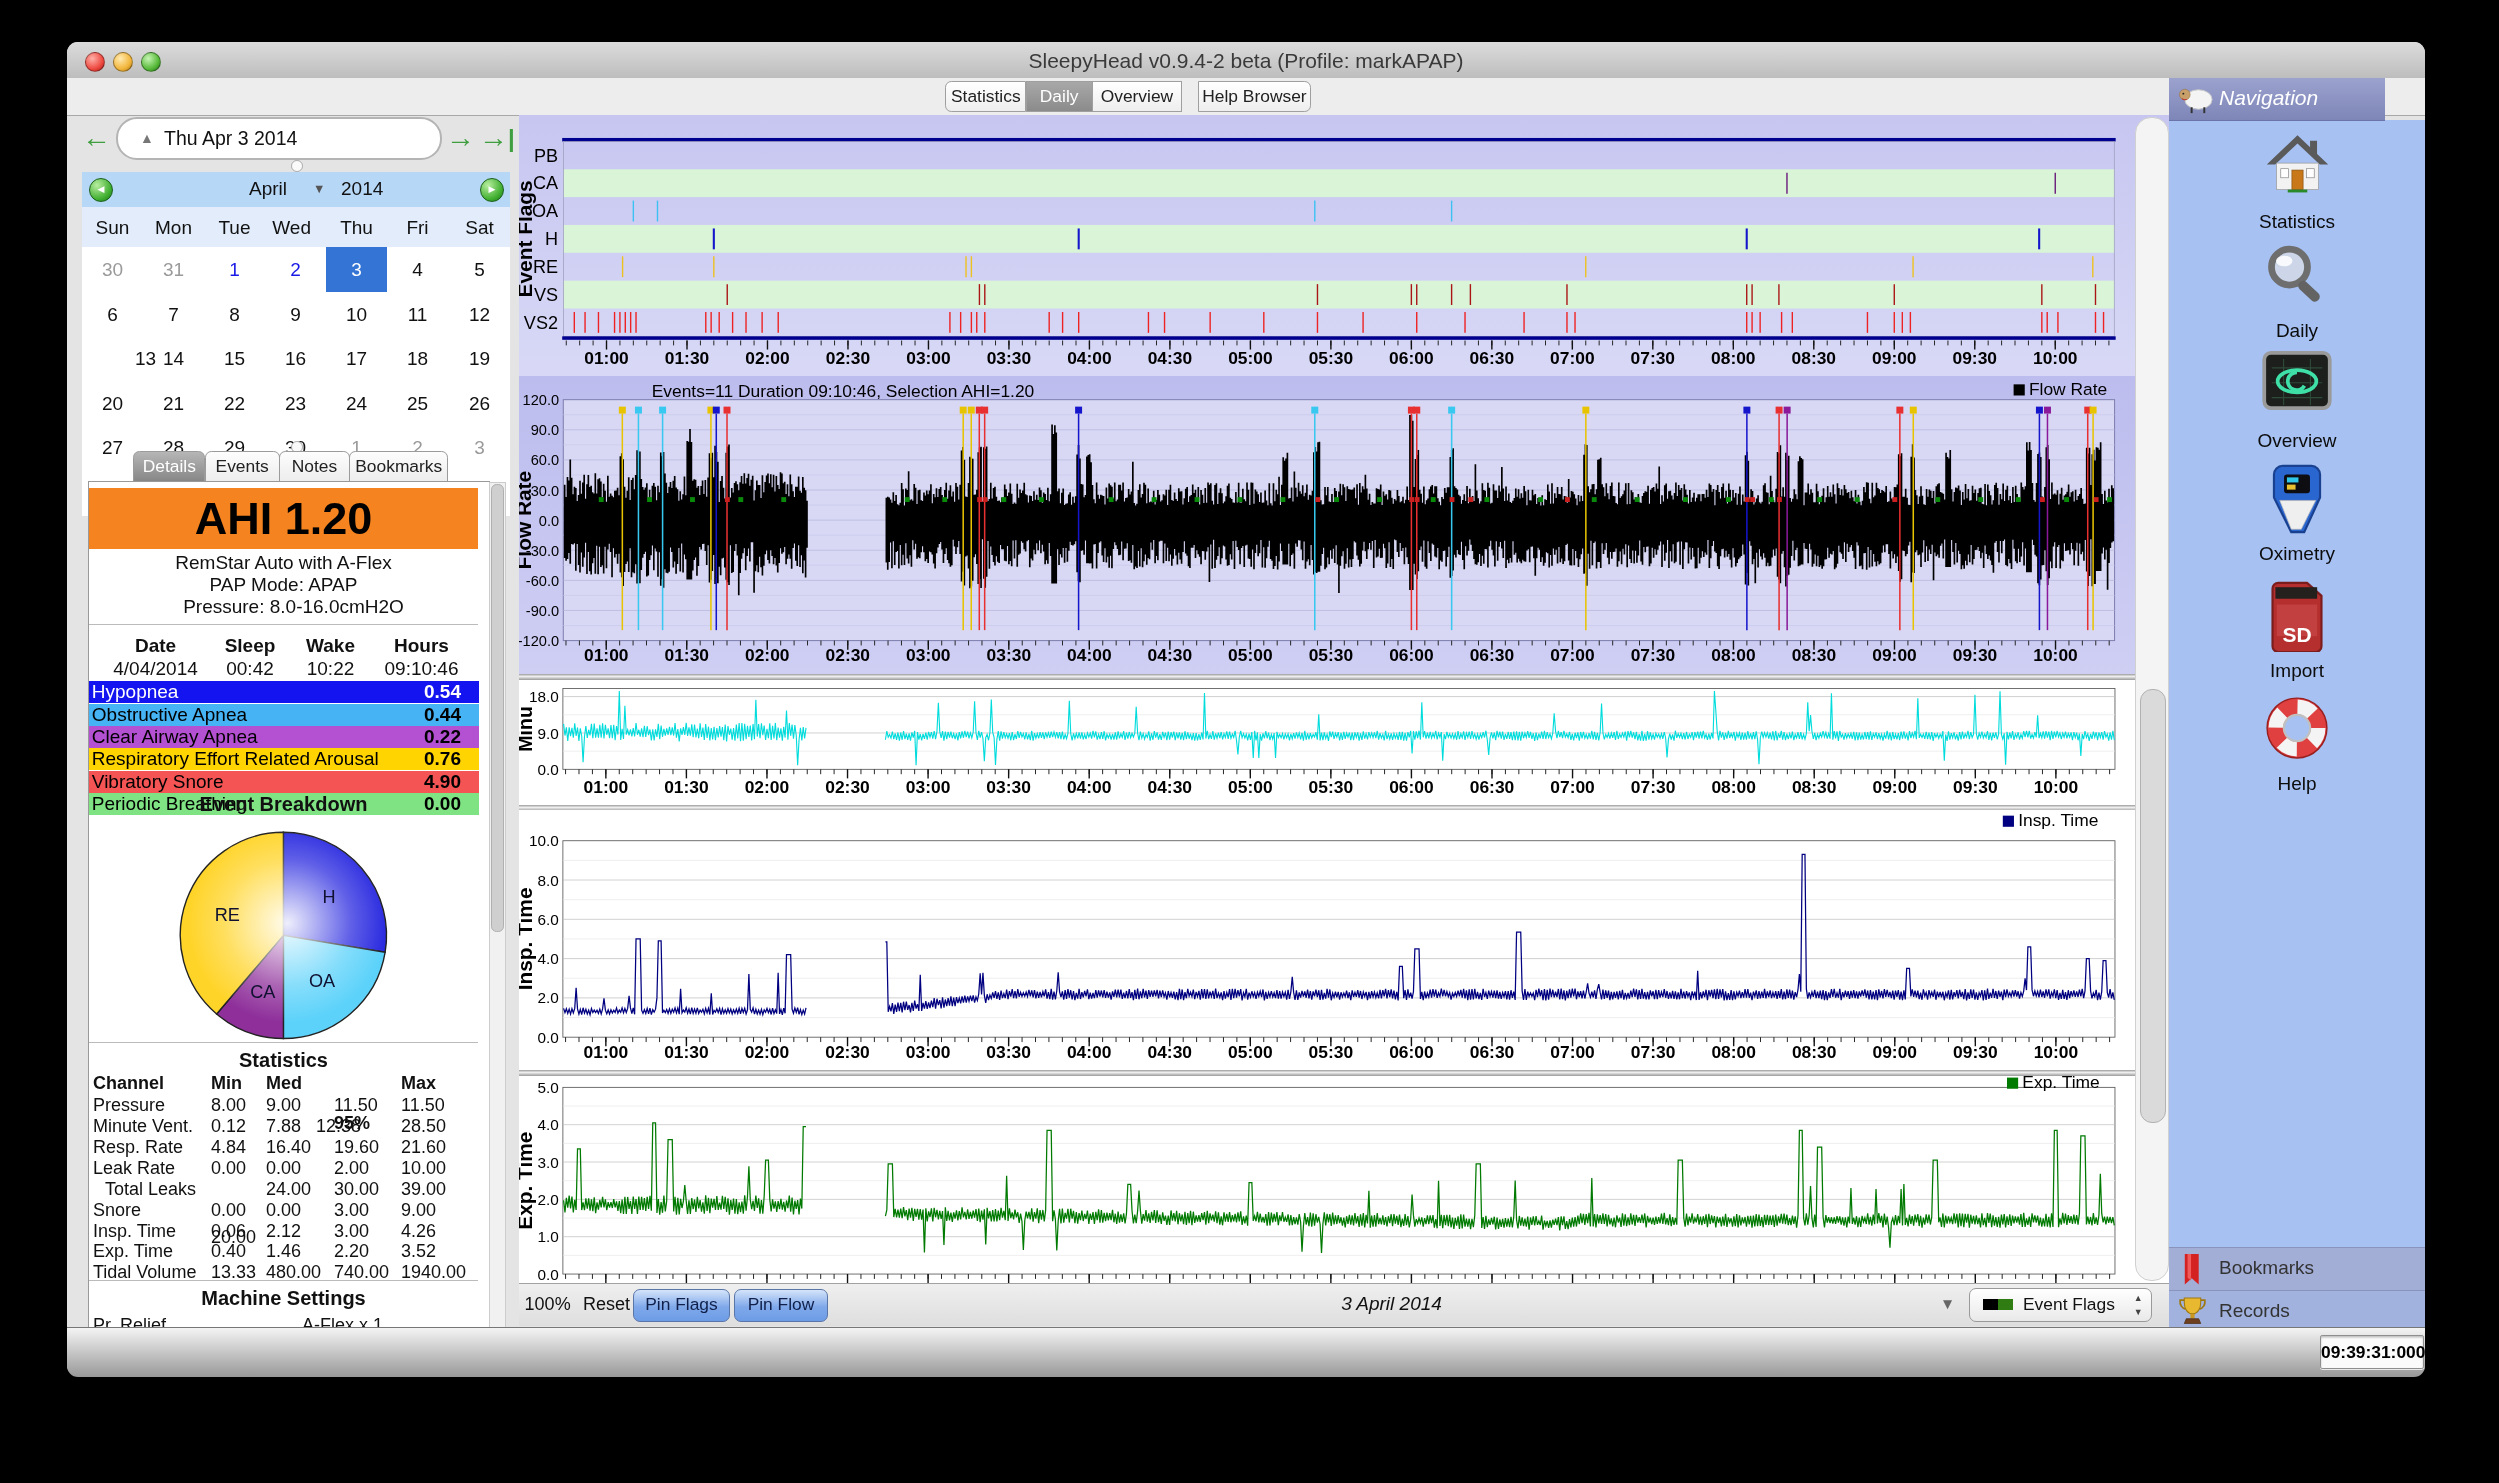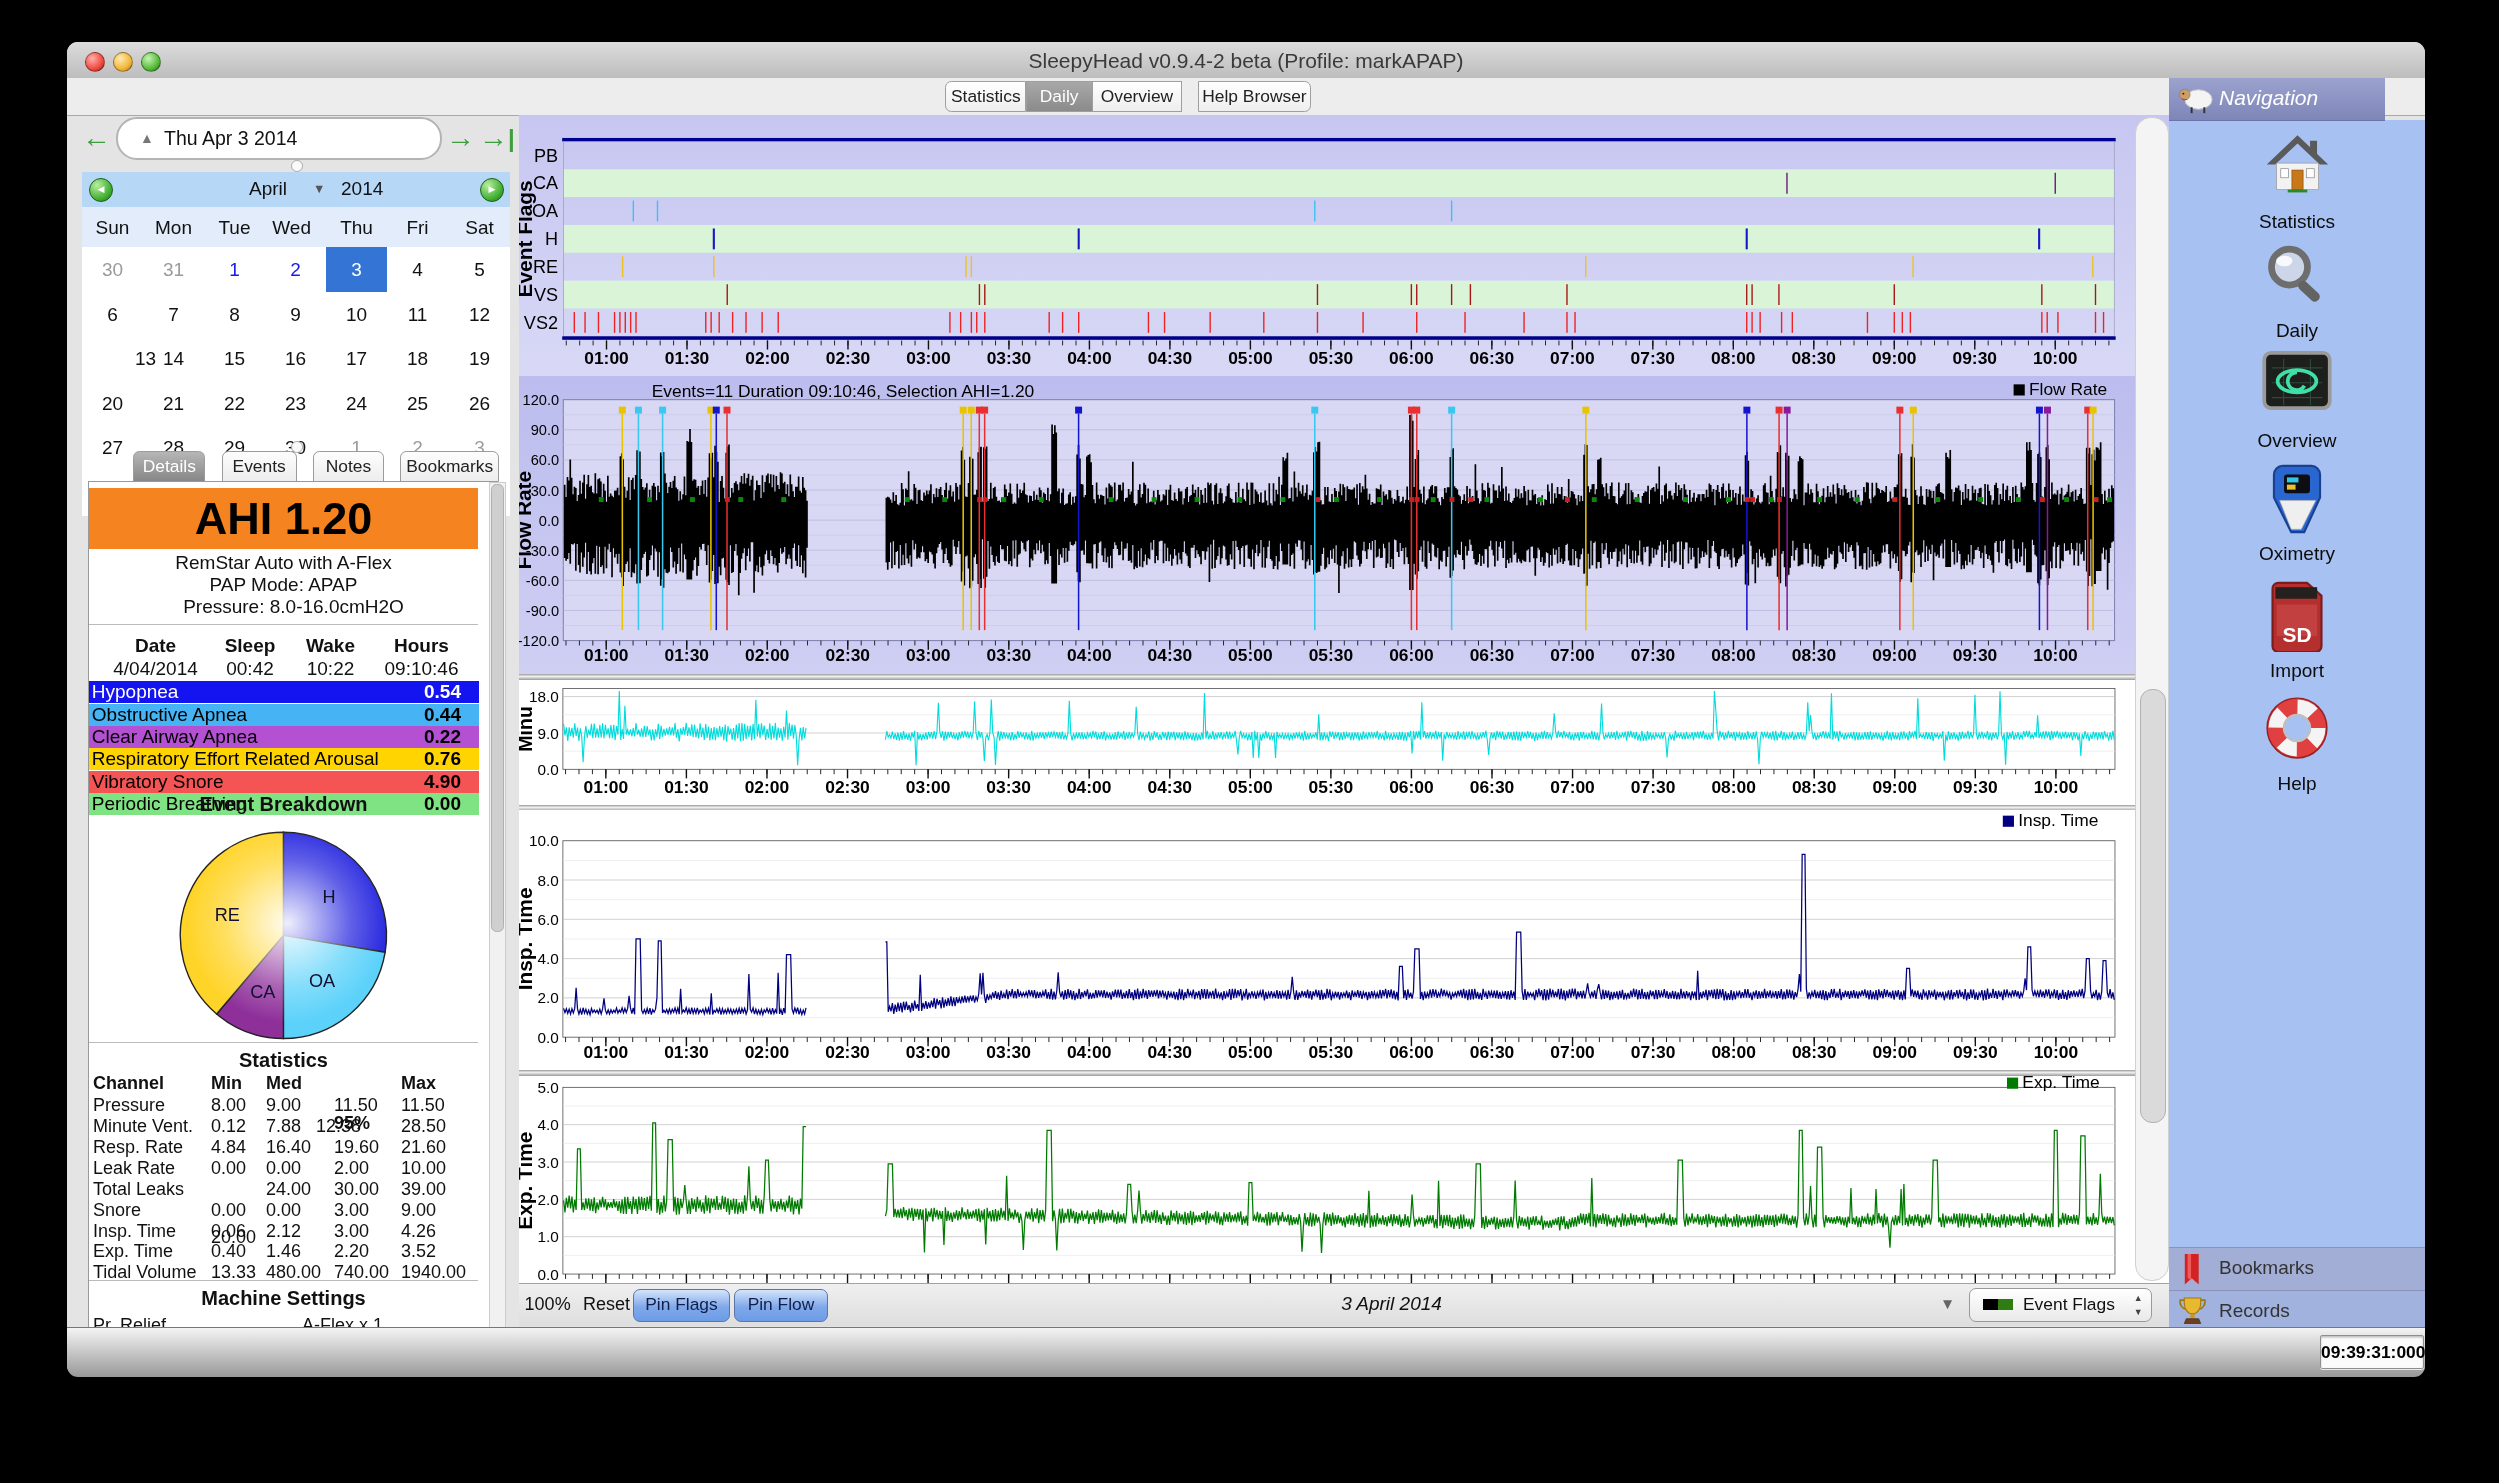--- a/index.html
+++ b/index.html
@@ -24,21 +24,21 @@
   .mtab.active{background:linear-gradient(#a8a8a8,#8b8b8b);color:#fff;}
   .greenarrow{font-size:29px;line-height:28px;color:#3f9f3f;font-weight:bold;}
   .datepill{left:116px;top:117px;width:322px;height:39px;background:#fff;border:2.1px solid #b4b4b4;border-radius:21px;}
   .handle{width:9.8px;height:9.8px;border-radius:50%;background:#fafafa;border:1.4px solid #aaa;}
   .calhead{left:82px;top:172px;width:428px;height:35px;background:#b7d7f7;}
   .caldays{left:82px;top:207px;width:428px;height:40px;background:#e2ecfa;}
   .calgrid{left:82px;top:247px;width:428px;height:269px;background:#fff;}
   .daycell{position:absolute;width:61px;height:45px;line-height:45px;text-align:center;font-size:19px;}
   .greencirc{position:absolute;width:22px;height:22px;border-radius:50%;text-align:center;line-height:21.6px;font-size:9px;color:#fff;
              background:radial-gradient(circle at 7px 6.3px,#b8eea0,#3fae2f 65%,#1c701c);border:0.7px solid #1a601a;}
-  #detailTabs{position:absolute;left:134px;top:451px;display:flex;gap:17px;}
+  #detailTabs{position:absolute;left:134px;top:451px;display:flex;}
   .dtab{height:29px;line-height:29px;text-align:center;font-size:17.4px;background:linear-gradient(#fdfdfd,#ededed);
         border:0.7px solid #9b9b9b;margin-left:-0.7px;border-radius:6.3px 6.3px 0 0;color:#222;}
   .dtab.active{background:linear-gradient(#b6b6b6,#878787);color:#fff;}
   .whitebox{left:88px;top:481px;width:400px;height:846px;background:#fff;border:1.4px solid #999;}
   .lscroll{left:489px;top:482px;width:15.3px;height:844px;background:#f1f1f1;border:0.7px solid #ccc;}
   .lthumb{position:absolute;left:1.4px;top:1.4px;width:11px;height:446px;border-radius:5.6px;background:#cfcfcf;border:0.7px solid #b0b0b0;}
   .ahi{left:89px;top:488px;width:389px;height:61px;background:#f5831f;text-align:center;
        font-size:45px;font-weight:bold;line-height:61px;color:#000;}
   .mline{position:absolute;left:89px;width:389px;text-align:center;font-size:19px;}
   .sephr{position:absolute;left:89px;width:389px;border-top:1.4px solid #bbb;}
@@ -278,21 +278,21 @@
         <span style="left: 308px;">21.60</span>
       </div>
       <div class="statrow abs" style="top: 1158px;">
         <span style="left: 0px;">Leak Rate</span>
         <span style="left: 118px;">0.00</span>
         <span style="left: 173px;">0.00</span>
         <span style="left: 241px;">2.00</span>
         <span style="left: 308px;">10.00</span>
       </div>
       <div class="statrow abs" style="top: 1179px;">
-        <span style="left: 0px;">Total Leaks</span>
+        <span style="left: 12px;">Total Leaks</span>
         <span style="left: 118px; margin-top: 48px;">20.00</span>
         <span style="left: 173px;">24.00</span>
         <span style="left: 241px;">30.00</span>
         <span style="left: 308px;">39.00</span>
       </div>
       <div class="statrow abs" style="top: 1200px;">
         <span style="left: 0px;">Snore</span>
         <span style="left: 118px;">0.00</span>
         <span style="left: 173px;">0.00</span>
         <span style="left: 241px;">3.00</span>

